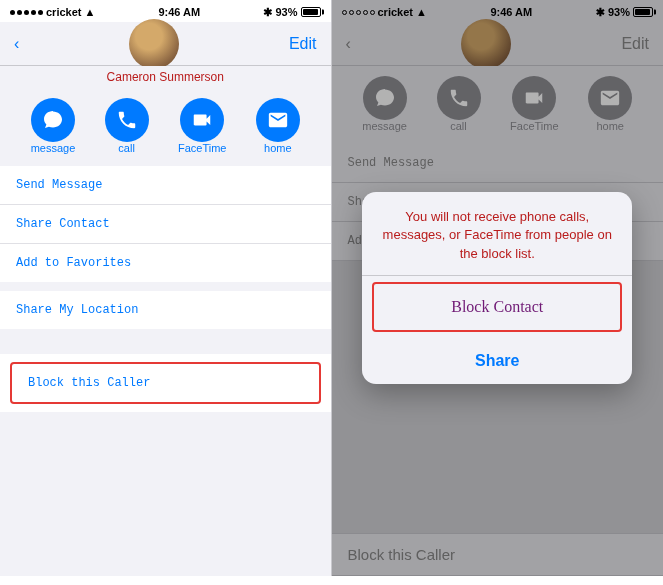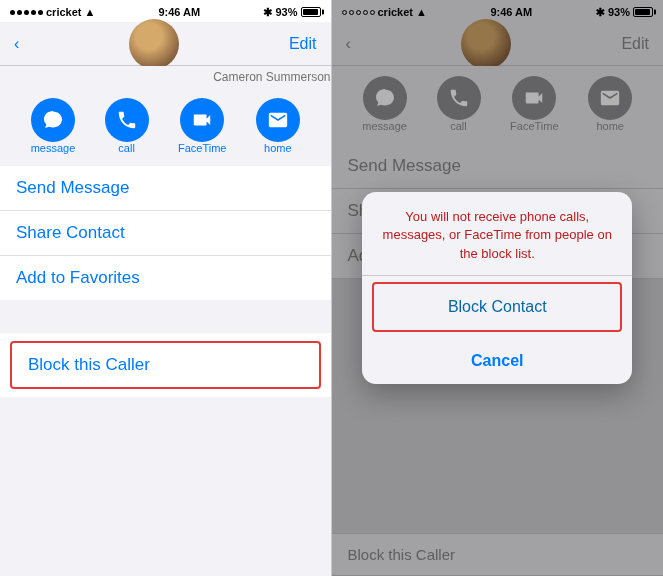--- a/index.html
+++ b/index.html
@@ -124,25 +124,26 @@
     }
     .action-label.gray-text { color: #8e8e93; }
 
     
     .list-section {
       background: #fff;
       margin-bottom: 1px;
     }
     .list-item {
       padding: 12px 16px;
-      font-size: 17px;
+      font-size: 12px;
       color: #007aff;
       border-bottom: 1px solid #e0e0e5;
       cursor: pointer;
       background: #fff;
+      font-family: Liberation Mono, monospace;
     }
     .list-item:last-child { border-bottom: none; }
     .list-item.red-outlined {
       color: #007aff;
       border: 2px solid #e53935;
       margin: 8px 10px;
       border-radius: 4px;
     }
     .list-separator { height: 8px; background: #f2f2f7; }
 
@@ -180,25 +181,26 @@
       border-bottom: 1px solid #c8c8cd;
     }
     .alert-button {
       padding: 14px;
       text-align: center;
       font-size: 16px;
       cursor: pointer;
       border-bottom: 1px solid #c8c8cd;
     }
     .alert-button.block-btn {
-      color: #0369a1;
+      color: #701a75;
       font-weight: 500;
       border: 2px solid #e53935;
       margin: 6px 10px;
       border-radius: 4px;
+      font-family: Liberation Serif, serif;
     }
     .alert-button.cancel-btn {
       color: #007aff;
       font-weight: 600;
       border-bottom: none;
     }
 
     .chevron {
       font-size: 16px;
       font-weight: 300;
@@ -241,21 +243,21 @@
   <div class="nav-bar">
     <span class="nav-back chevron">‹</span>
     <div class="contact-header" style="padding:0;background:transparent;flex-direction:row;gap:0">
       <div class="avatar">
         <div class="avatar-img"></div>
       </div>
     </div>
     <span class="nav-edit">Edit</span>
   </div>
 
-  <div style="text-align:right;padding:4px 0;background:#f2f2f7;font-size:12px;color:#737373">
+  <div style="text-align:center;padding:4px 0;background:#f2f2f7;font-size:12px;color:#b91c1c">
     <span>Cameron Summerson</span>
   </div>
 
   <div class="action-buttons">
     <div class="action-btn">
       <div class="action-circle blue">
         <svg width="22" height="22" viewBox="0 0 22 22" fill="white">
           <path d="M11 2C6.03 2 2 5.58 2 10c0 2.1.9 4 2.4 5.4L3 19l3.9-1.3C8.1 18.2 9.5 18.5 11 18.5c4.97 0 9-3.58 9-8s-4.03-8-9-8z"></path>
         </svg>
       </div>
@@ -294,20 +296,25 @@
     <div class="list-item">
       <span>Share Contact</span>
     </div>
     <div class="list-item">
       <span>Add to Favorites</span>
     </div>
   </div>
 
   <div class="list-separator"></div>
 
+  <div class="list-section">
+    <div class="list-item">
+      <span>Share My Location</span>
+    </div>
+  </div>
 
   <div class="list-separator"></div>
   <div class="list-separator"></div>
   <div class="list-separator"></div>
 
   <div class="list-section">
     <div class="list-item red-outlined">
       <span>Block this Caller</span>
     </div>
   </div>
@@ -392,21 +399,21 @@
     </div>
   </div>
 
   <div class="alert-overlay">
     <div class="alert-box">
       <div class="alert-message">You will not receive phone calls, messages, or FaceTime from people on the block list.</div>
       <div class="alert-button block-btn">
         <span>Block Contact</span>
       </div>
       <div class="alert-button cancel-btn">
-        <span>Cancel</span>
+        <span>Share</span>
       </div>
     </div>
   </div>
 
   <div style="position:absolute;bottom:0;left:0;right:0;background:#e8e8ed;border-top:1px solid #c8c8cd;">
     <div class="list-item-bottom" style="padding:12px 16px;font-size:15px;color:#888;background:#e8e8ed;">
       <span>Block this Caller</span>
     </div>
   </div>
 </div>

